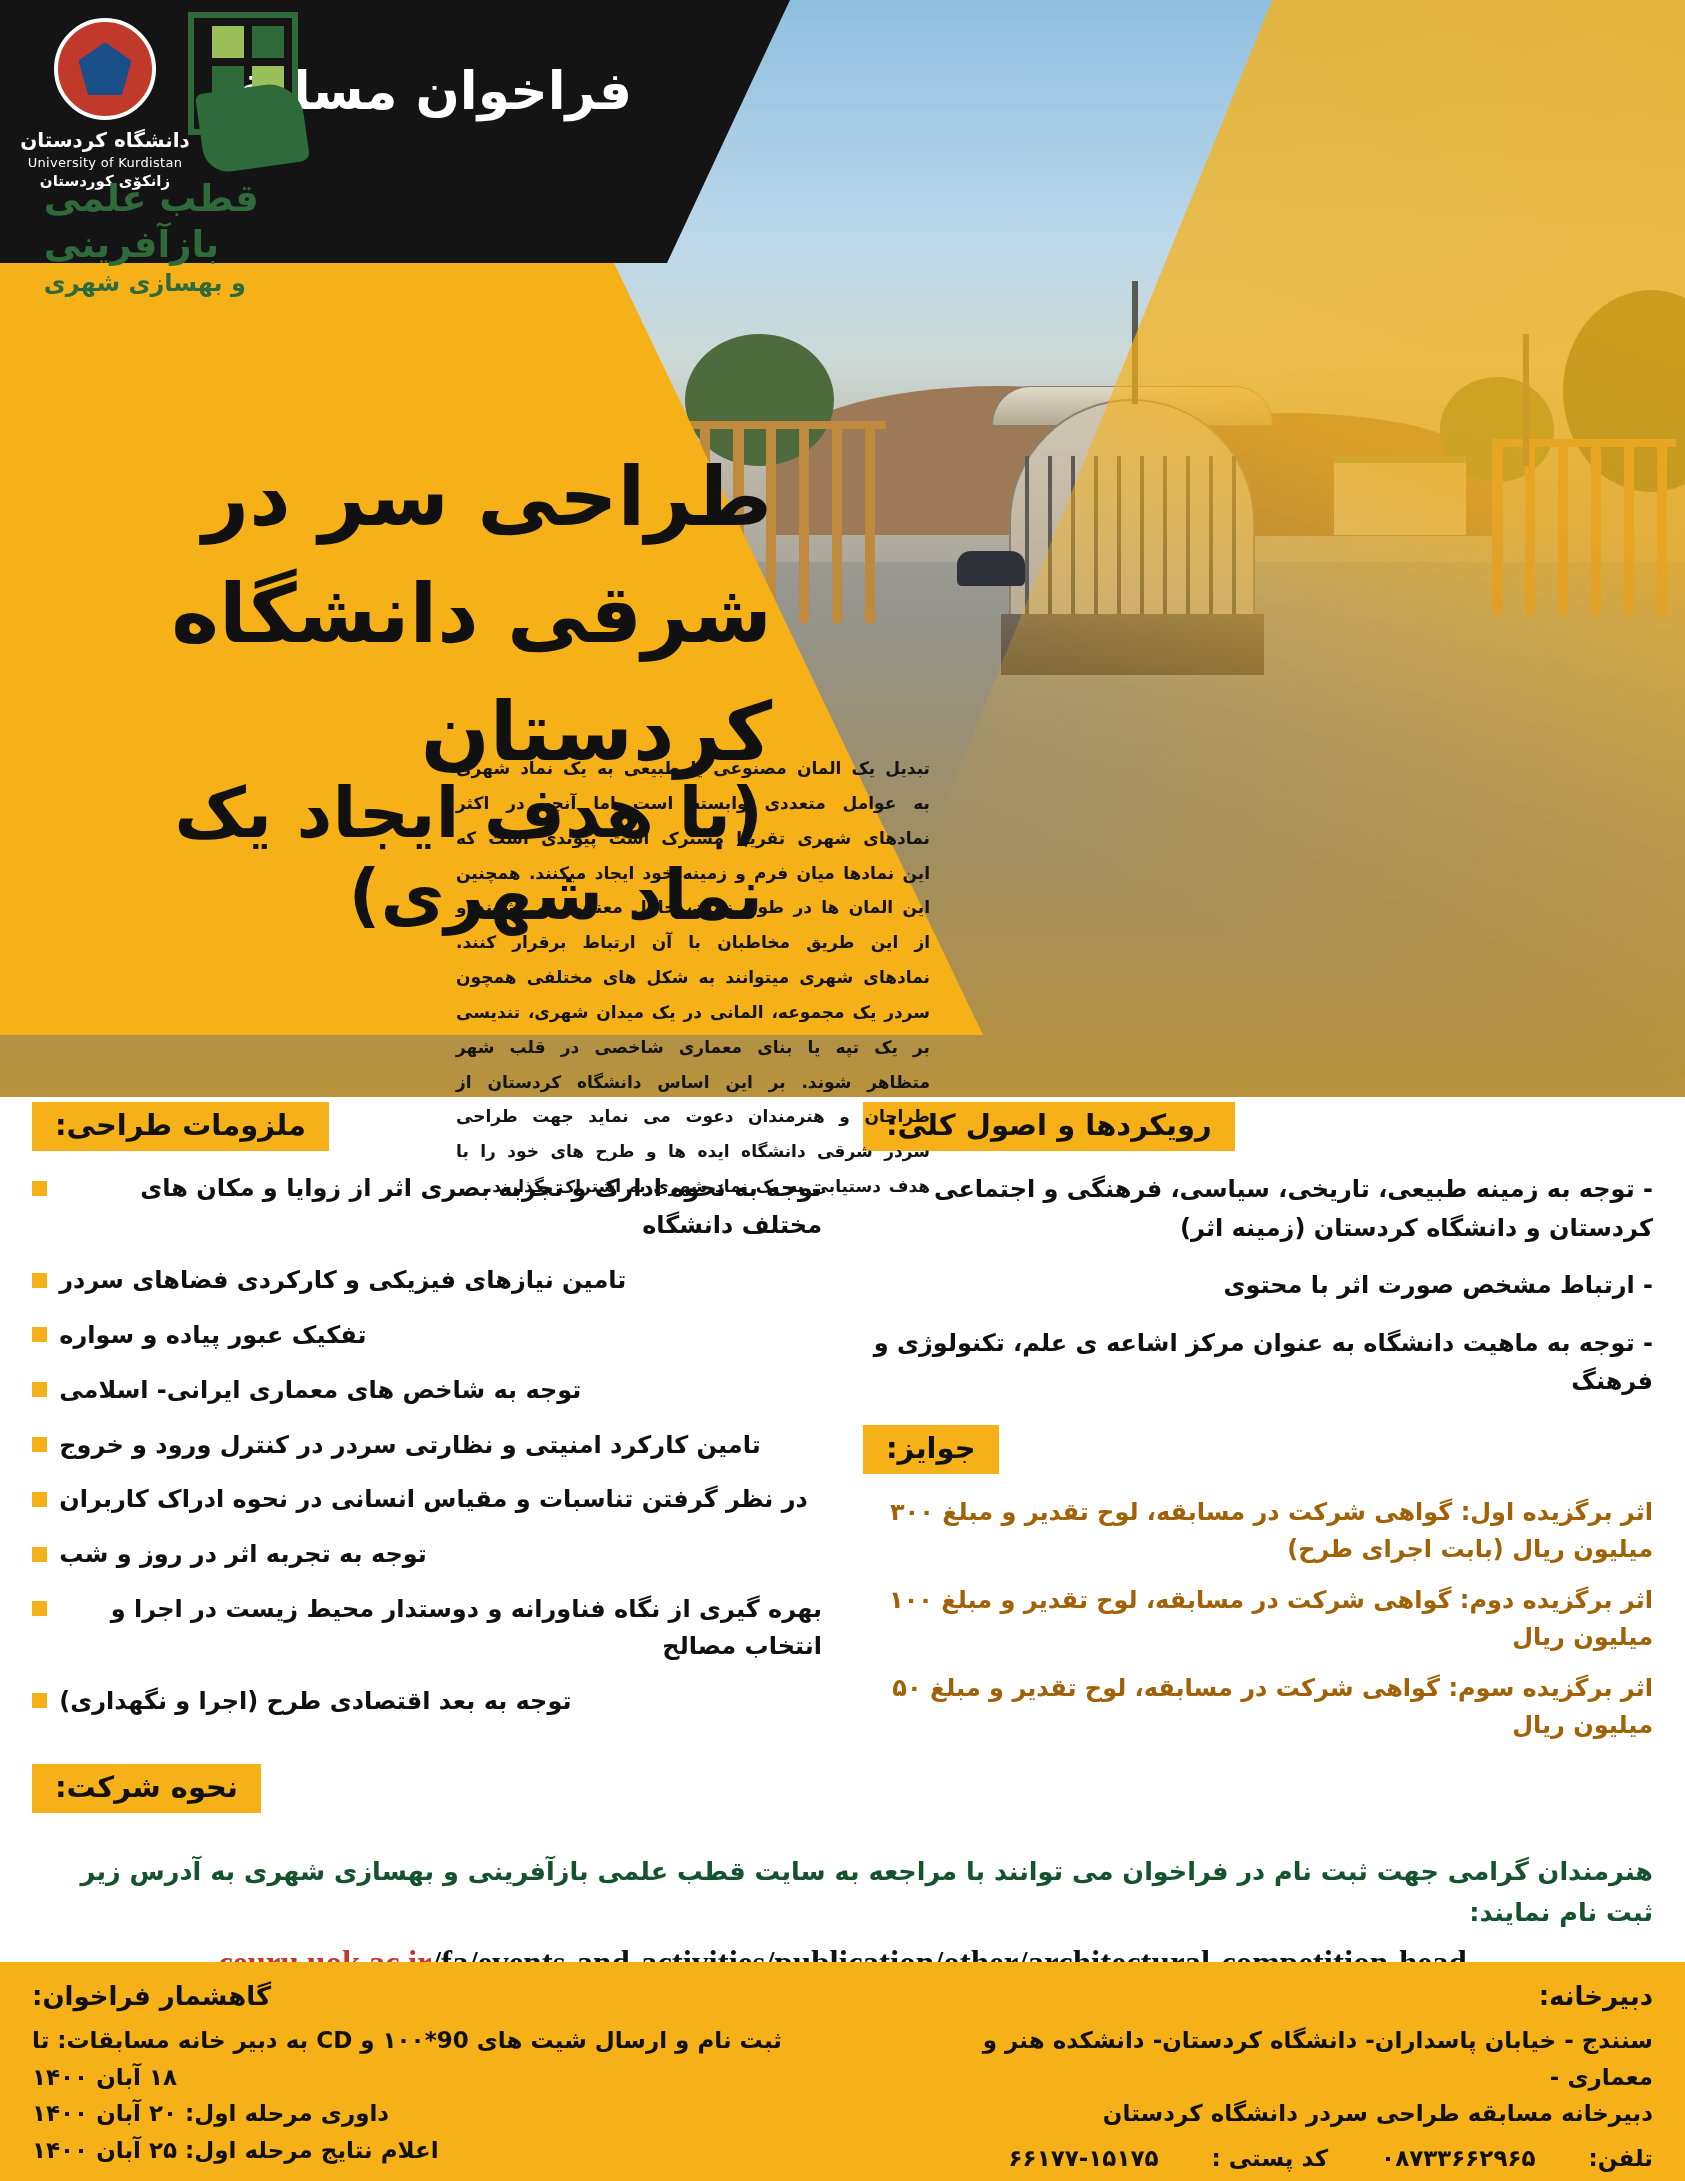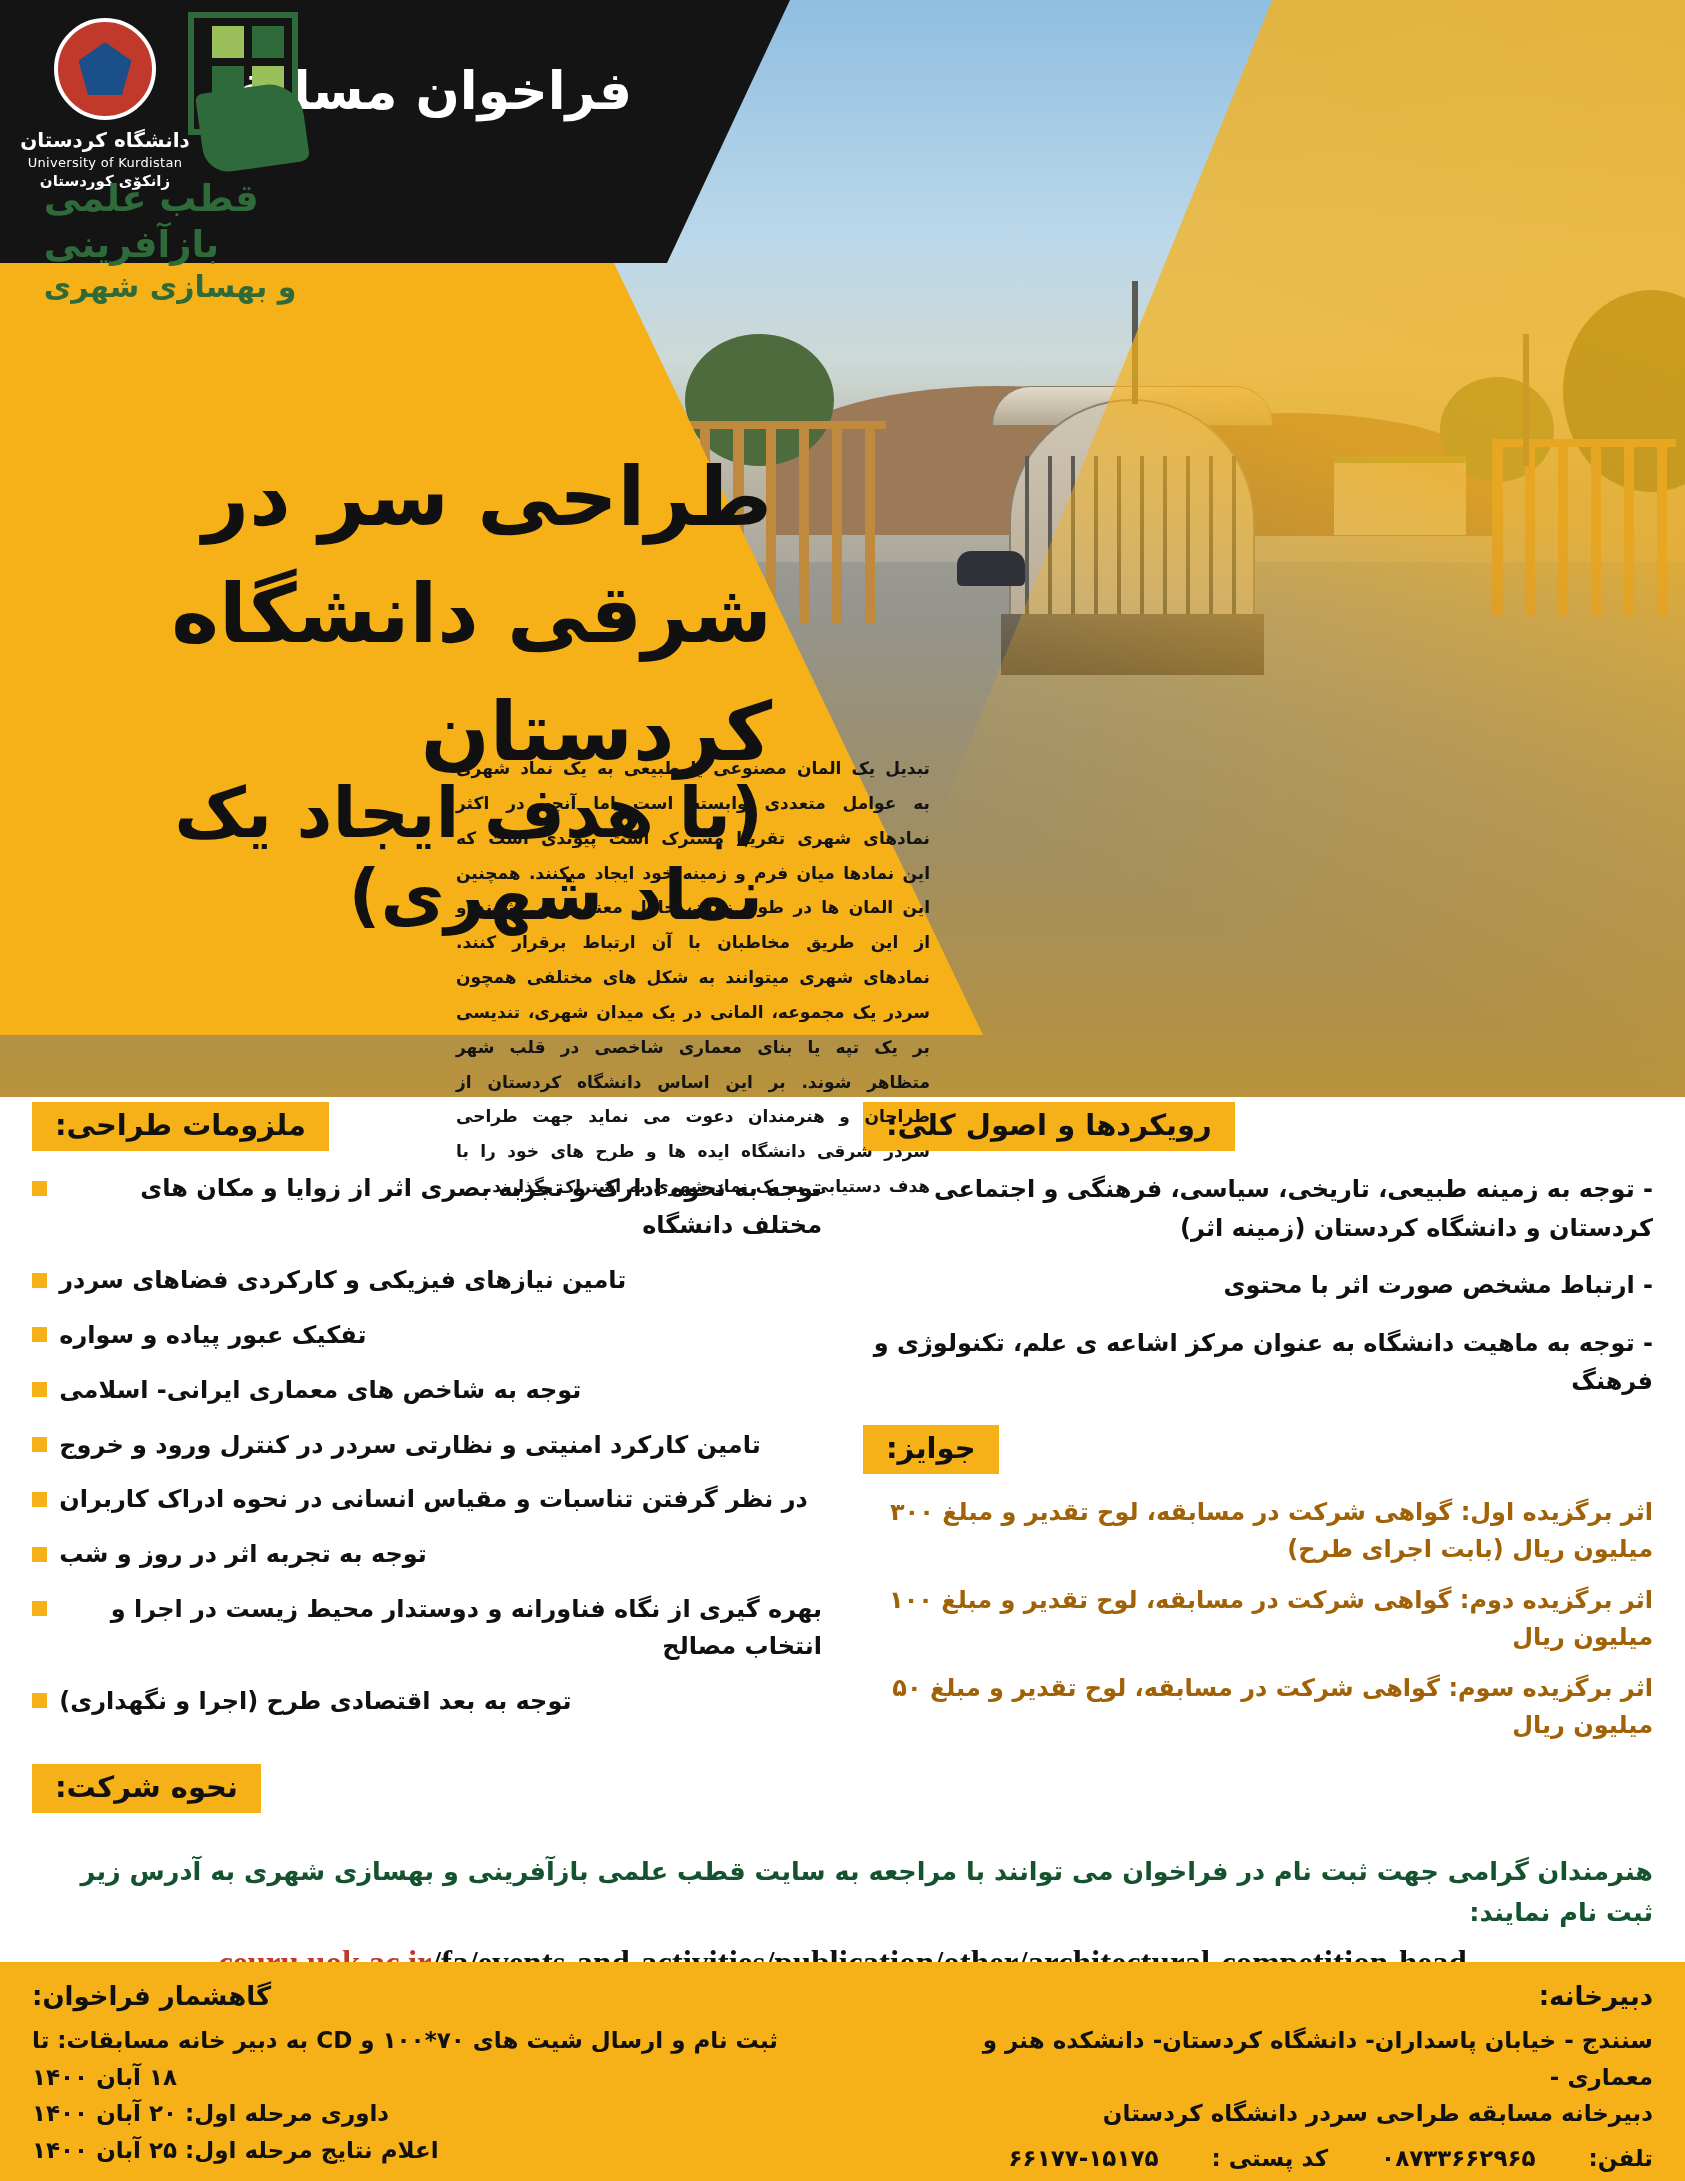--- a/index.html
+++ b/index.html
@@ -186,21 +186,21 @@
   .ceuru-text {
     margin-top: 5.3px;
     color:#2f6b3a;
     text-align: left;
     line-height: 1.25;
     direction: rtl;
     padding-left: 8.8px;
   }
   .ceuru-text .l1 { font-size: 37px; font-weight: 700; }
   .ceuru-text .l2 { font-size: 37px; font-weight: 700; }
-  .ceuru-text .l3 { font-size: 30px; font-weight: 700; }
+  .ceuru-text .l3 { font-size: 24px; font-weight: 700; }
 
   
   .yellow-panel {
     position:absolute; z-index: 5;
     top: 263px; left: 0;
     width: 983px; height: 772px;
     background:#f6b118;
     clip-path: polygon(0 0, 614px 0, 983px 772px, 0 772px);
   }
   .main-title {
@@ -485,21 +485,21 @@
     </div>
     <div class="desc">هنرمندان گرامی جهت ثبت نام در فراخوان می توانند با مراجعه به سایت قطب علمی بازآفرینی و بهسازی شهری به آدرس زیر ثبت نام نمایند:</div>
     <div class="url">
       <span class="dom">ceuru.uok.ac.ir</span><span>/fa/events-and-activities/publication/other/architectural-competition-head</span>
     </div>
   </div>
 
   <div class="footer">
     <div class="fcol left">
       <h4>گاهشمار فراخوان:</h4>
-      <p>ثبت نام و ارسال شیت های ۷۰*۱۰۰ و CD به دبیر خانه مسابقات: تا ۱۸ آبان ۱۴۰۰</p>
+      <p>ثبت نام و ارسال شیت های 90*۱۰۰ و CD به دبیر خانه مسابقات: تا ۱۸ آبان ۱۴۰۰</p>
       <p>داوری مرحله اول: ۲۰ آبان ۱۴۰۰</p>
       <p>اعلام نتایج مرحله اول: ۲۵ آبان ۱۴۰۰</p>
     </div>
     <div class="fcol right">
       <h4>دبیرخانه:</h4>
       <p>سنندج - خیابان پاسداران- دانشگاه کردستان- دانشکده هنر و معماری -</p>
       <p>دبیرخانه مسابقه طراحی سردر دانشگاه کردستان</p>
     </div>
     <div class="contact">
       <span>تلفن:</span>

